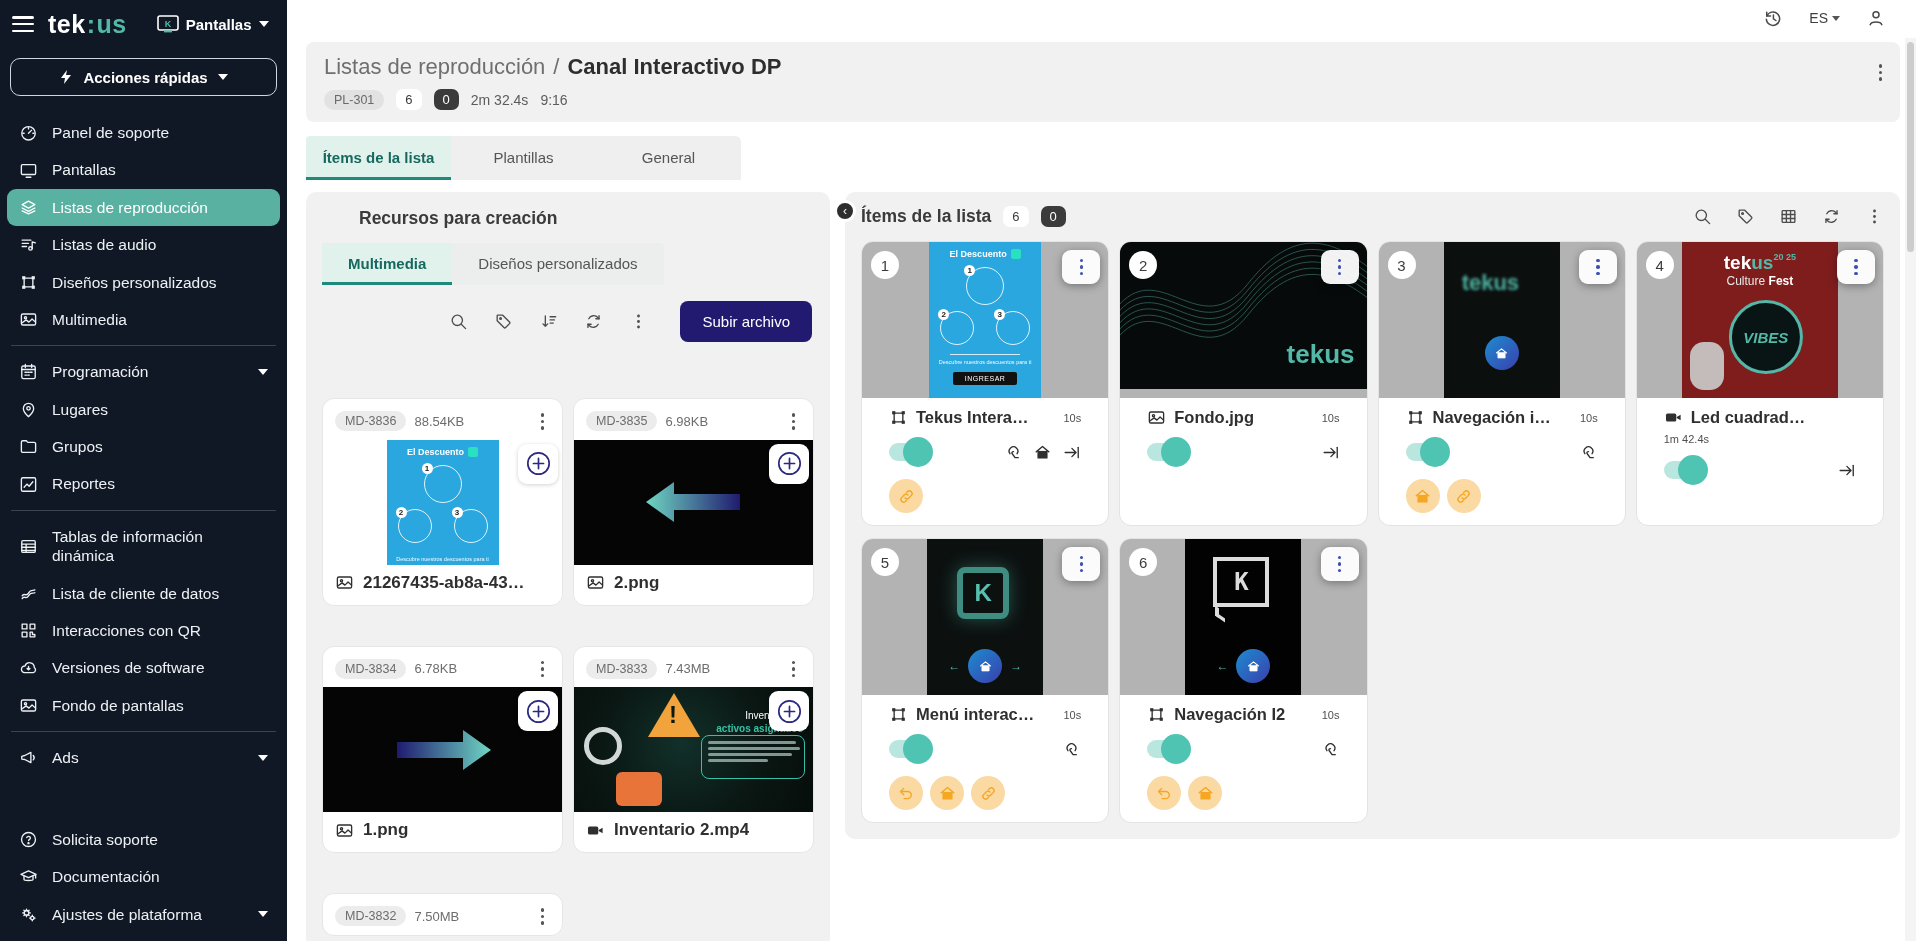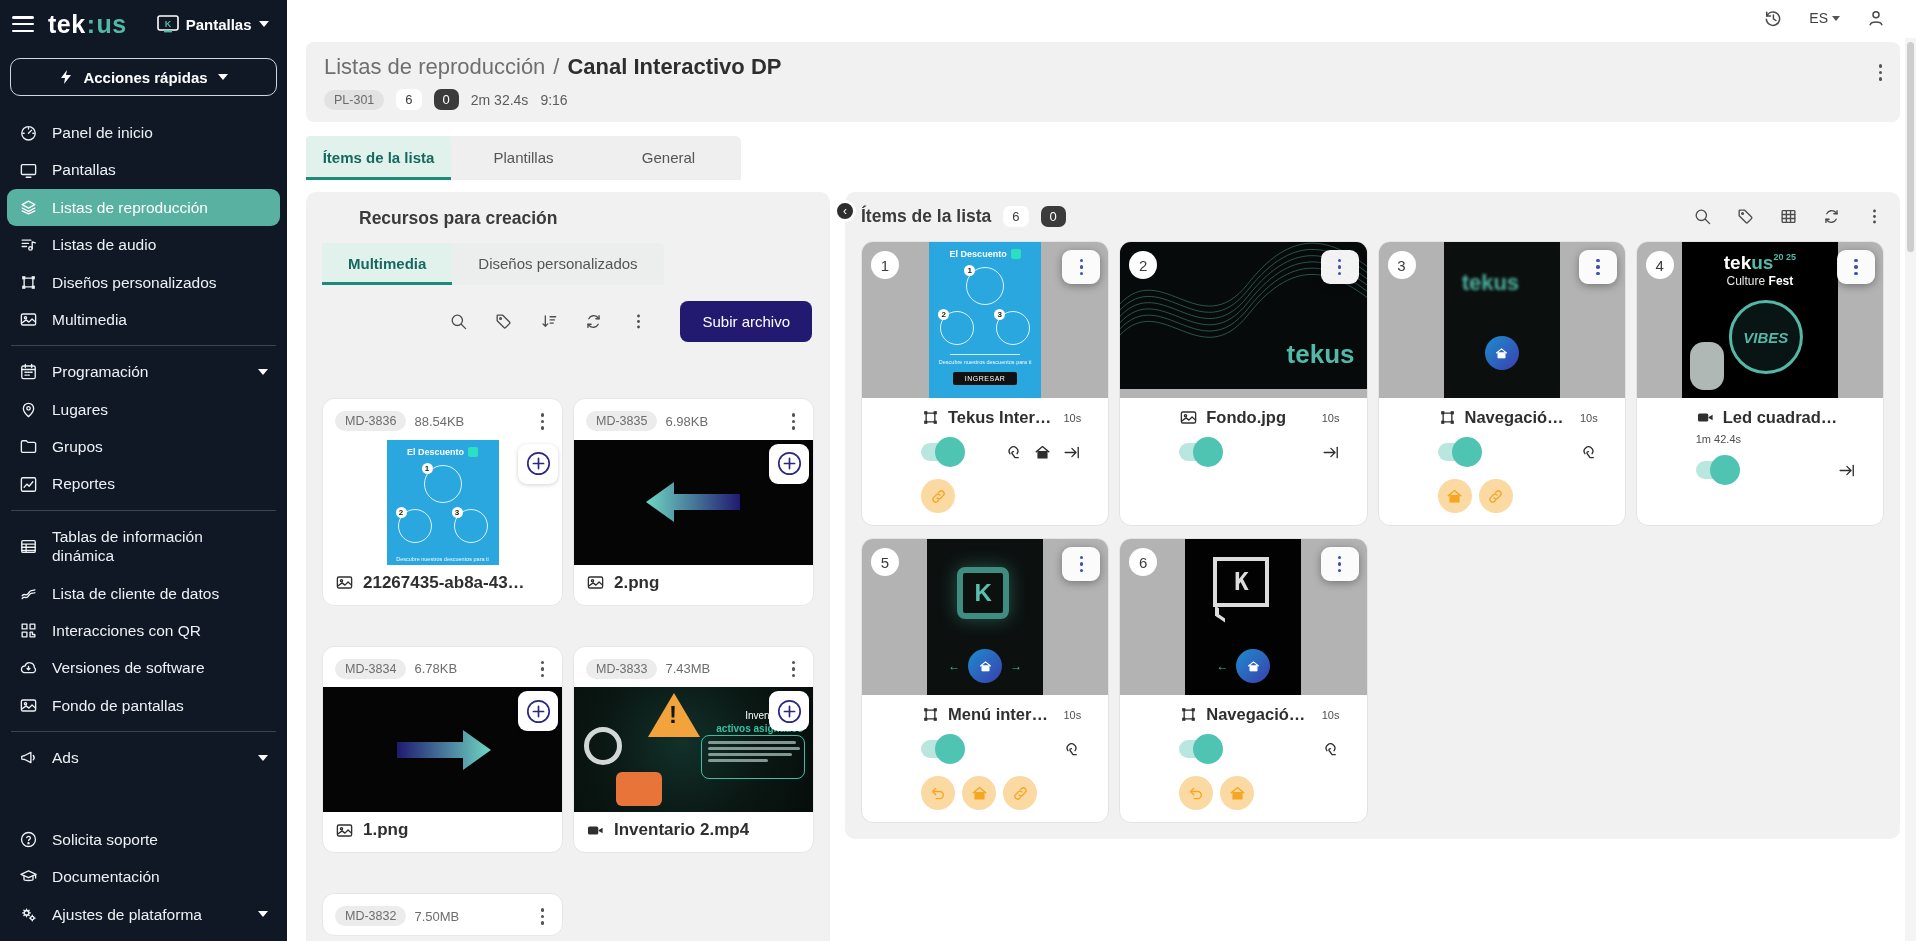--- a/index.html
+++ b/index.html
@@ -88,21 +88,21 @@
   .ip-title { font-size:17.5px; font-weight:bold; color:#3b3b3b; }
   .ip-tools { margin-left:auto; display:flex; align-items:center; gap:24px; }
   .items-grid { display:grid; grid-template-columns:repeat(4,1fr); gap:12px 10px; margin-top:14px; }
   .item-card { background:#fff; border:1px solid #e3e3e3; border-radius:12px; overflow:hidden; display:flex; flex-direction:column; }
   .ic-img { height:156px; background:#b3b3b3; position:relative; display:flex; align-items:stretch; justify-content:center; overflow:hidden; }
   .ic-num { position:absolute; left:9px; top:9px; width:28px; height:28px; border-radius:50%; background:#fff;
     color:#3c3c3c; font-size:15px; display:flex; align-items:center; justify-content:center; z-index:2; }
   .ic-kebab { position:absolute; right:8px; top:8px; width:38px; height:34px; border-radius:9px; background:rgba(255,255,255,.95);
     box-shadow:0 2px 8px rgba(0,0,0,.35); display:flex; flex-direction:column; gap:3px; align-items:center; justify-content:center; cursor:pointer; z-index:2; }
   .ic-kebab i { width:3.5px; height:3.5px; border-radius:50%; background:#3f51b5; display:block; }
-  .ic-body { padding:10px 27px 12px; display:flex; flex-direction:column; gap:6px; flex:1;margin-left:32px; }
+  .ic-body { padding:10px 27px 12px; display:flex; flex-direction:column; gap:6px; flex:1; }
   .ic-name-row { display:flex; align-items:center; gap:8px; color:#2f2f2f; }
   .ic-name { font-size:16.5px; font-weight:bold; white-space:nowrap; overflow:hidden; text-overflow:ellipsis; flex:1; }
   .ic-dur { font-size:11px; color:#4f4f4f; }
   .ic-ctrl-row { display:flex; align-items:center; margin-top:4px; min-height:30px; }
   .ic-meta { margin-left:auto; display:flex; align-items:center; gap:10px; color:#2f2f2f; }
   .toggle { width:42px; height:18px; border-radius:10px; background:#b9e6de; position:relative; cursor:pointer; }
   .toggle .knob { position:absolute; right:-2px; top:-6px; width:30px; height:30px; border-radius:50%; background:#4fc4b2; }
   .ic-badges { display:flex; gap:7px; margin-top:6px; min-height:34px; }
   .obadge { width:34px; height:34px; border-radius:50%; background:#fbd9a3; color:#f5a623;
     display:flex; align-items:center; justify-content:center; }
@@ -120,21 +120,21 @@
   .th-descuento .ln { width:70px; height:1px; background:rgba(255,255,255,.8); margin-top:9px; }
   .th-descuento .small { font-size:5.5px; text-align:center; margin-top:4px; line-height:1.4; opacity:.95; }
   .th-descuento .btn { background:#111; color:#fff; font-size:7px; padding:3px 12px; border-radius:2px; margin-top:5px; letter-spacing:.5px; }
   .th-black { background:#050505; width:100%; height:100%; display:flex; align-items:center; justify-content:center; }
   .th-fondo { width:100%; height:100%; background:#060a0a; position:relative; }
   .th-fondo .brandmark { position:absolute; right:12px; bottom:28px; font-size:26px; font-weight:bold; color:#53b8a8;margin-left:44px; }
   .th-fondo .gstrip { position:absolute; left:0; right:0; bottom:0; height:9px; background:#b3b3b3; }
   .th-nav1 { background:#0b0f0e; width:116px; height:100%; position:relative; }
   .th-nav1 .glow { position:absolute; left:18px; top:28px; font-size:22px; font-weight:bold; color:#4fb3a2; filter:blur(1.5px); }
   .th-home-btn { position:absolute; width:34px; height:34px; border-radius:50%; background:linear-gradient(135deg,#1d8ccf,#3a3fae); display:flex; align-items:center; justify-content:center; color:#fff; }
-  .th-culture { width:156px; height:100%; background:#000000; position:relative; overflow:hidden; }
+  .th-culture { width:156px; height:100%; background:#7f1d1d; position:relative; overflow:hidden; }
   .th-culture .l1 { text-align:center; margin-top:10px; font-size:19px; font-weight:bold; color:#fff; }
   .th-culture .l1 .u { color:#53b8a8; } .th-culture .l1 .yr { font-size:9px; color:#53b8a8; vertical-align:top; }
   .th-culture .l2 { text-align:center; font-size:12px; color:#e8e8e8; }
   .th-culture .l2 b { color:#fff;text-align:center; }
   .th-culture .vibes { position:absolute; left:50%; top:58px; transform:translateX(-42%); width:74px; height:74px; border-radius:50%;
     background:#091514; border:3px solid #53b8a8; display:flex; align-items:center; justify-content:center; color:#53b8a8; font-weight:bold; font-size:15px; font-style:italic; }
   .th-culture .astro { position:absolute; left:8px; bottom:8px; width:34px; height:48px; border-radius:14px; background:#cfd8d6; opacity:.85; }
   .th-menu { background:#0c1110; width:116px; height:100%; position:relative; }
   .th-menu .kframe { position:absolute; left:30px; top:28px; width:52px; height:52px; border:6px solid #3e8d80; border-radius:8px;
     display:flex; align-items:center; justify-content:center; color:#57c0ae; font-size:24px; font-weight:bold; box-shadow:0 0 18px rgba(80,180,160,.4); }
@@ -194,21 +194,21 @@
     </button>
     <nav class="menu" id="sidebar-menu">
         <div class="menu-item">
       <span class="icon ">
             <svg width="19" height="19" viewBox="0 0 24 24" fill="none" stroke="currentColor" stroke-width="1.7" stroke-linecap="round" stroke-linejoin="round">
               <circle cx="12" cy="13" r="8.5"></circle>
               <path d="M12 13l4-4"></path>
               <path d="M5 13h1.5M17.5 13H19M12 6v1.5"></path>
             </svg>
           </span>
-          <span class="mi-label">Panel de inicio</span>
+          <span class="mi-label">Panel de soporte</span>
       </div>
         <div class="menu-item">
       <span class="icon ">
             <svg width="19" height="19" viewBox="0 0 24 24" fill="none" stroke="currentColor" stroke-width="1.7" stroke-linecap="round" stroke-linejoin="round">
               <rect x="3" y="4.5" width="18" height="12.5" rx="1.5"></rect>
               <path d="M9 20.5h6"></path>
             </svg>
           </span>
           <span class="mi-label">Pantallas</span>
       </div>

